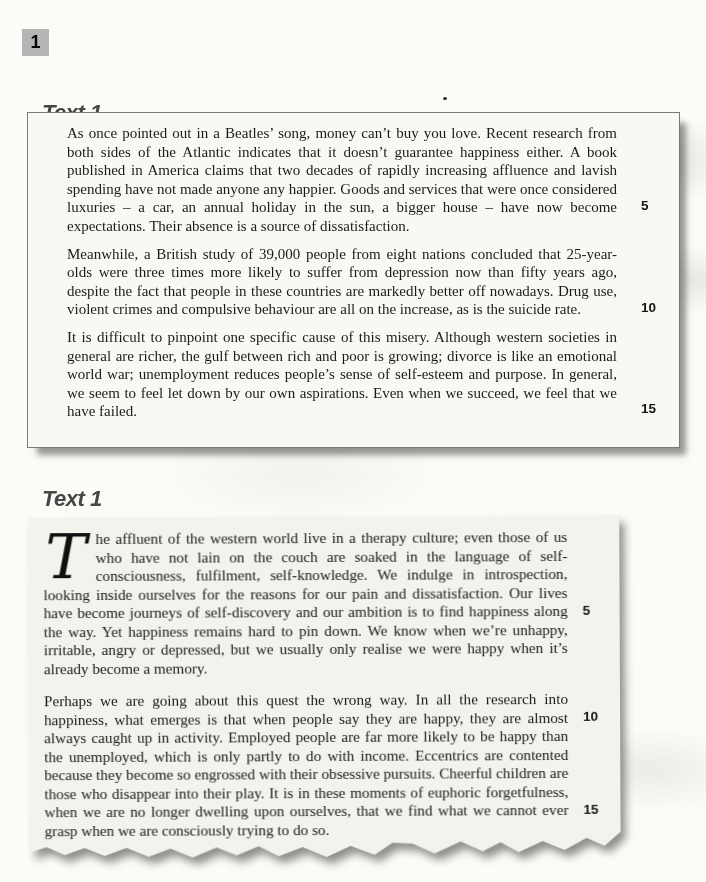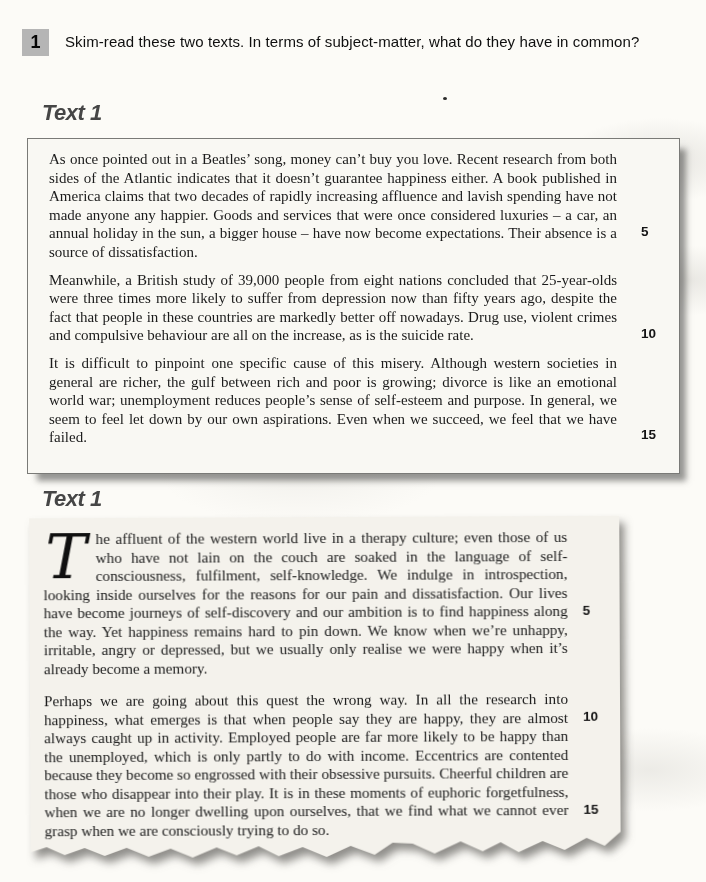--- a/index.html
+++ b/index.html
@@ -58,22 +58,21 @@
     font-family:"Liberation Sans","DejaVu Sans",sans-serif;
     font-weight:600;font-size:13.5px;color:#141414;line-height:18.5px;
   }
 
   
   .box1{
     left:27px;top:112px;width:653px;height:336px;
     background:#f9f8f3;
     border:1px solid #7a7a77;
     box-shadow:8px 9px 6px -2px rgba(50,50,48,.5);
-    padding:11px 62px 0 21px;
-    margin-top:26px;
+    padding:11px 62px 0 39px;
   }
   .box1 .lineno{left:613px;}
   .box1 .ln-5{top:84px;}
   .box1 .ln-10{top:186px;}
   .box1 .ln-15{top:287px;}
 
   
   .box2-wrap{
     position:absolute;left:30px;top:517px;width:600px;height:362px;
     filter:drop-shadow(5px 7px 4px rgba(55,53,50,.55));
@@ -108,21 +107,20 @@
     background:#2a2a2a;border-radius:50%;
   }
 </style>
 </head>
 <body>
 
 <div class="page">
 
   <div class="exercise-row">
     <div class="num-badge">1</div>
-    <p class="instruction">Skim-read these two texts. In terms of subject-matter, what do they have in common?</p>
   </div>
 
   <h2 class="text-heading heading-1">Text 1</h2>
 
   <div class="speck"></div>
 
   <section class="textbox box1">
     <p>As once pointed out in a Beatles’ song, money can’t buy you love. Recent research from both sides of the Atlantic indicates that it doesn’t guarantee happiness either. A book published in America claims that two decades of rapidly increasing affluence and lavish spending have not made anyone any happier. Goods and services that were once considered luxuries – a car, an annual holiday in the sun, a bigger house – have now become expectations. Their absence is a source of dissatisfaction.</p>
     <p>Meanwhile, a British study of 39,000 people from eight nations concluded that 25-year-olds were three times more likely to suffer from depression now than fifty years ago, despite the fact that people in these countries are markedly better off nowadays. Drug use, violent crimes and compulsive behaviour are all on the increase, as is the suicide rate.</p>
     <p>It is difficult to pinpoint one specific cause of this misery. Although western societies in general are richer, the gulf between rich and poor is growing; divorce is like an emotional world war; unemployment reduces people’s sense of self-esteem and purpose. In general, we seem to feel let down by our own aspirations. Even when we succeed, we feel that we have failed.</p>

